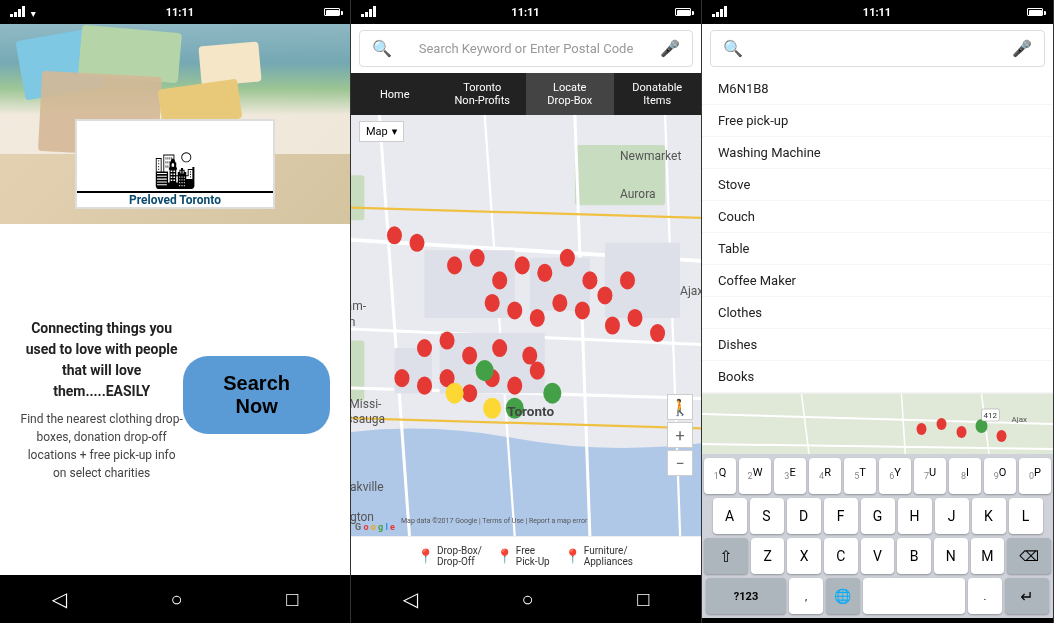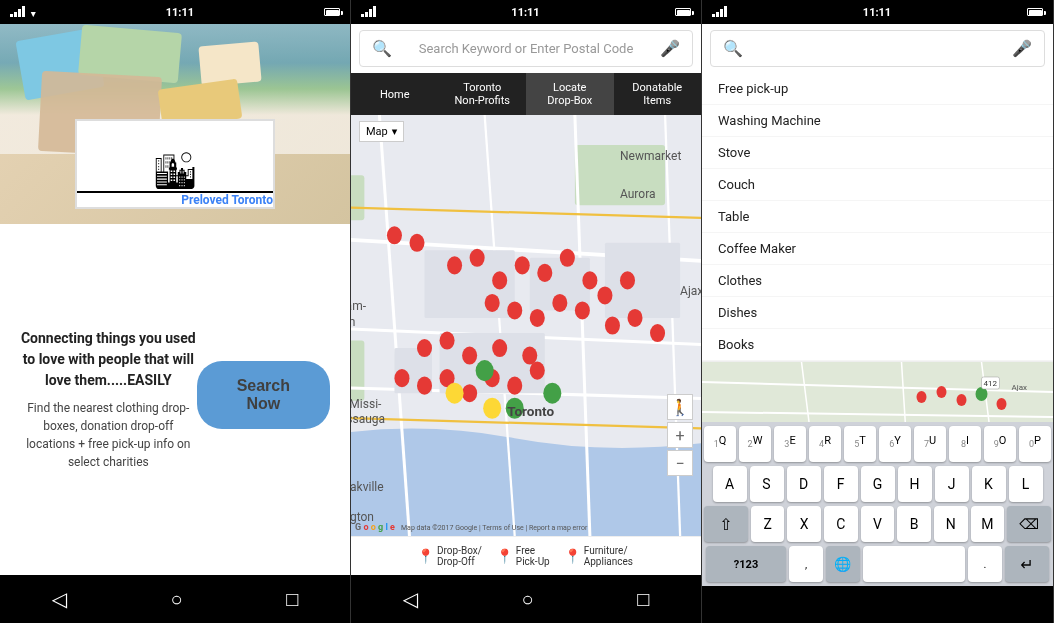--- a/index.html
+++ b/index.html
@@ -92,24 +92,24 @@
       border: 2px solid #ddd;
     }
     .cn-tower {
       font-size: 36px;
       line-height: 1;
       color: #000;
     }
     .logo-text {
       font-size: 12px;
       font-weight: bold;
-      color: #3b82f6;
+      color: #0c4a6e;
       border-top: 2px solid #000;
       width: 100%;
-      text-align: right;
+      text-align: center;
       margin-top: 2px;
     }
 
     .phone1-body {
       padding: 15px 20px;
       text-align: center;
       flex: 1;
       display: flex;
       flex-direction: row;
       align-items: center;
@@ -122,25 +122,25 @@
       line-height: 1.5;
     }
     .description {
       font-size: 12px;
       color: #444;
       line-height: 1.5;
       margin-top: 8px;
     }
     .search-now-btn {
       background: #5b9bd5;
-      color: #404040;
+      color: #000000;
       border: none;
       border-radius: 25px;
       padding: 16px 40px;
-      font-size: 16px;
+      font-size: 20px;
       font-weight: bold;
       cursor: pointer;
       margin-bottom: 10px;
     }
     .search-bar {
       background: #fff;
       border: 1px solid #ddd;
       margin: 6px 8px;
       padding: 8px 12px;
       display: flex;
@@ -218,21 +218,21 @@
     }
     .google-watermark {
       position: absolute;
       bottom: 4px;
       left: 4px;
       font-size: 9px;
       color: #666;
     }
     .map-data {
       position: absolute;
-      bottom: 4px;
+      bottom: 11px;
       left: 50px;
       font-size: 8px;
       color: #666;
     }
 
     .legend {
       display: flex;
       align-items: center;
       justify-content: center;
       gap: 16px;
@@ -625,20 +625,21 @@
     </div>
   </div>
 
   <div class="phone3 search-bar-active" style="margin:6px 8px;padding:8px 12px;border:1px solid #ddd;border-radius:4px;display:flex;align-items:center;gap:8px;">
     <span style="font-size:16px;color:#666;">🔍</span>
     <input class="search-input-active" type="text" style="flex: 1 1 0%; font-size: 13px; color: rgb(153, 153, 153); background: transparent; border: none; outline: none;" placeholder="">
     <span style="font-size:16px;color:#666;">🎤</span>
   </div>
 
   <div class="autocomplete-dropdown">
+    <div class="autocomplete-item">M6N1B8</div>
     <div class="autocomplete-item">Free pick-up</div>
     <div class="autocomplete-item">Washing Machine</div>
     <div class="autocomplete-item">Stove</div>
     <div class="autocomplete-item">Couch</div>
     <div class="autocomplete-item">Table</div>
     <div class="autocomplete-item">Coffee Maker</div>
     <div class="autocomplete-item">Clothes</div>
     <div class="autocomplete-item">Dishes</div>
     <div class="autocomplete-item">Books</div>
   </div>

